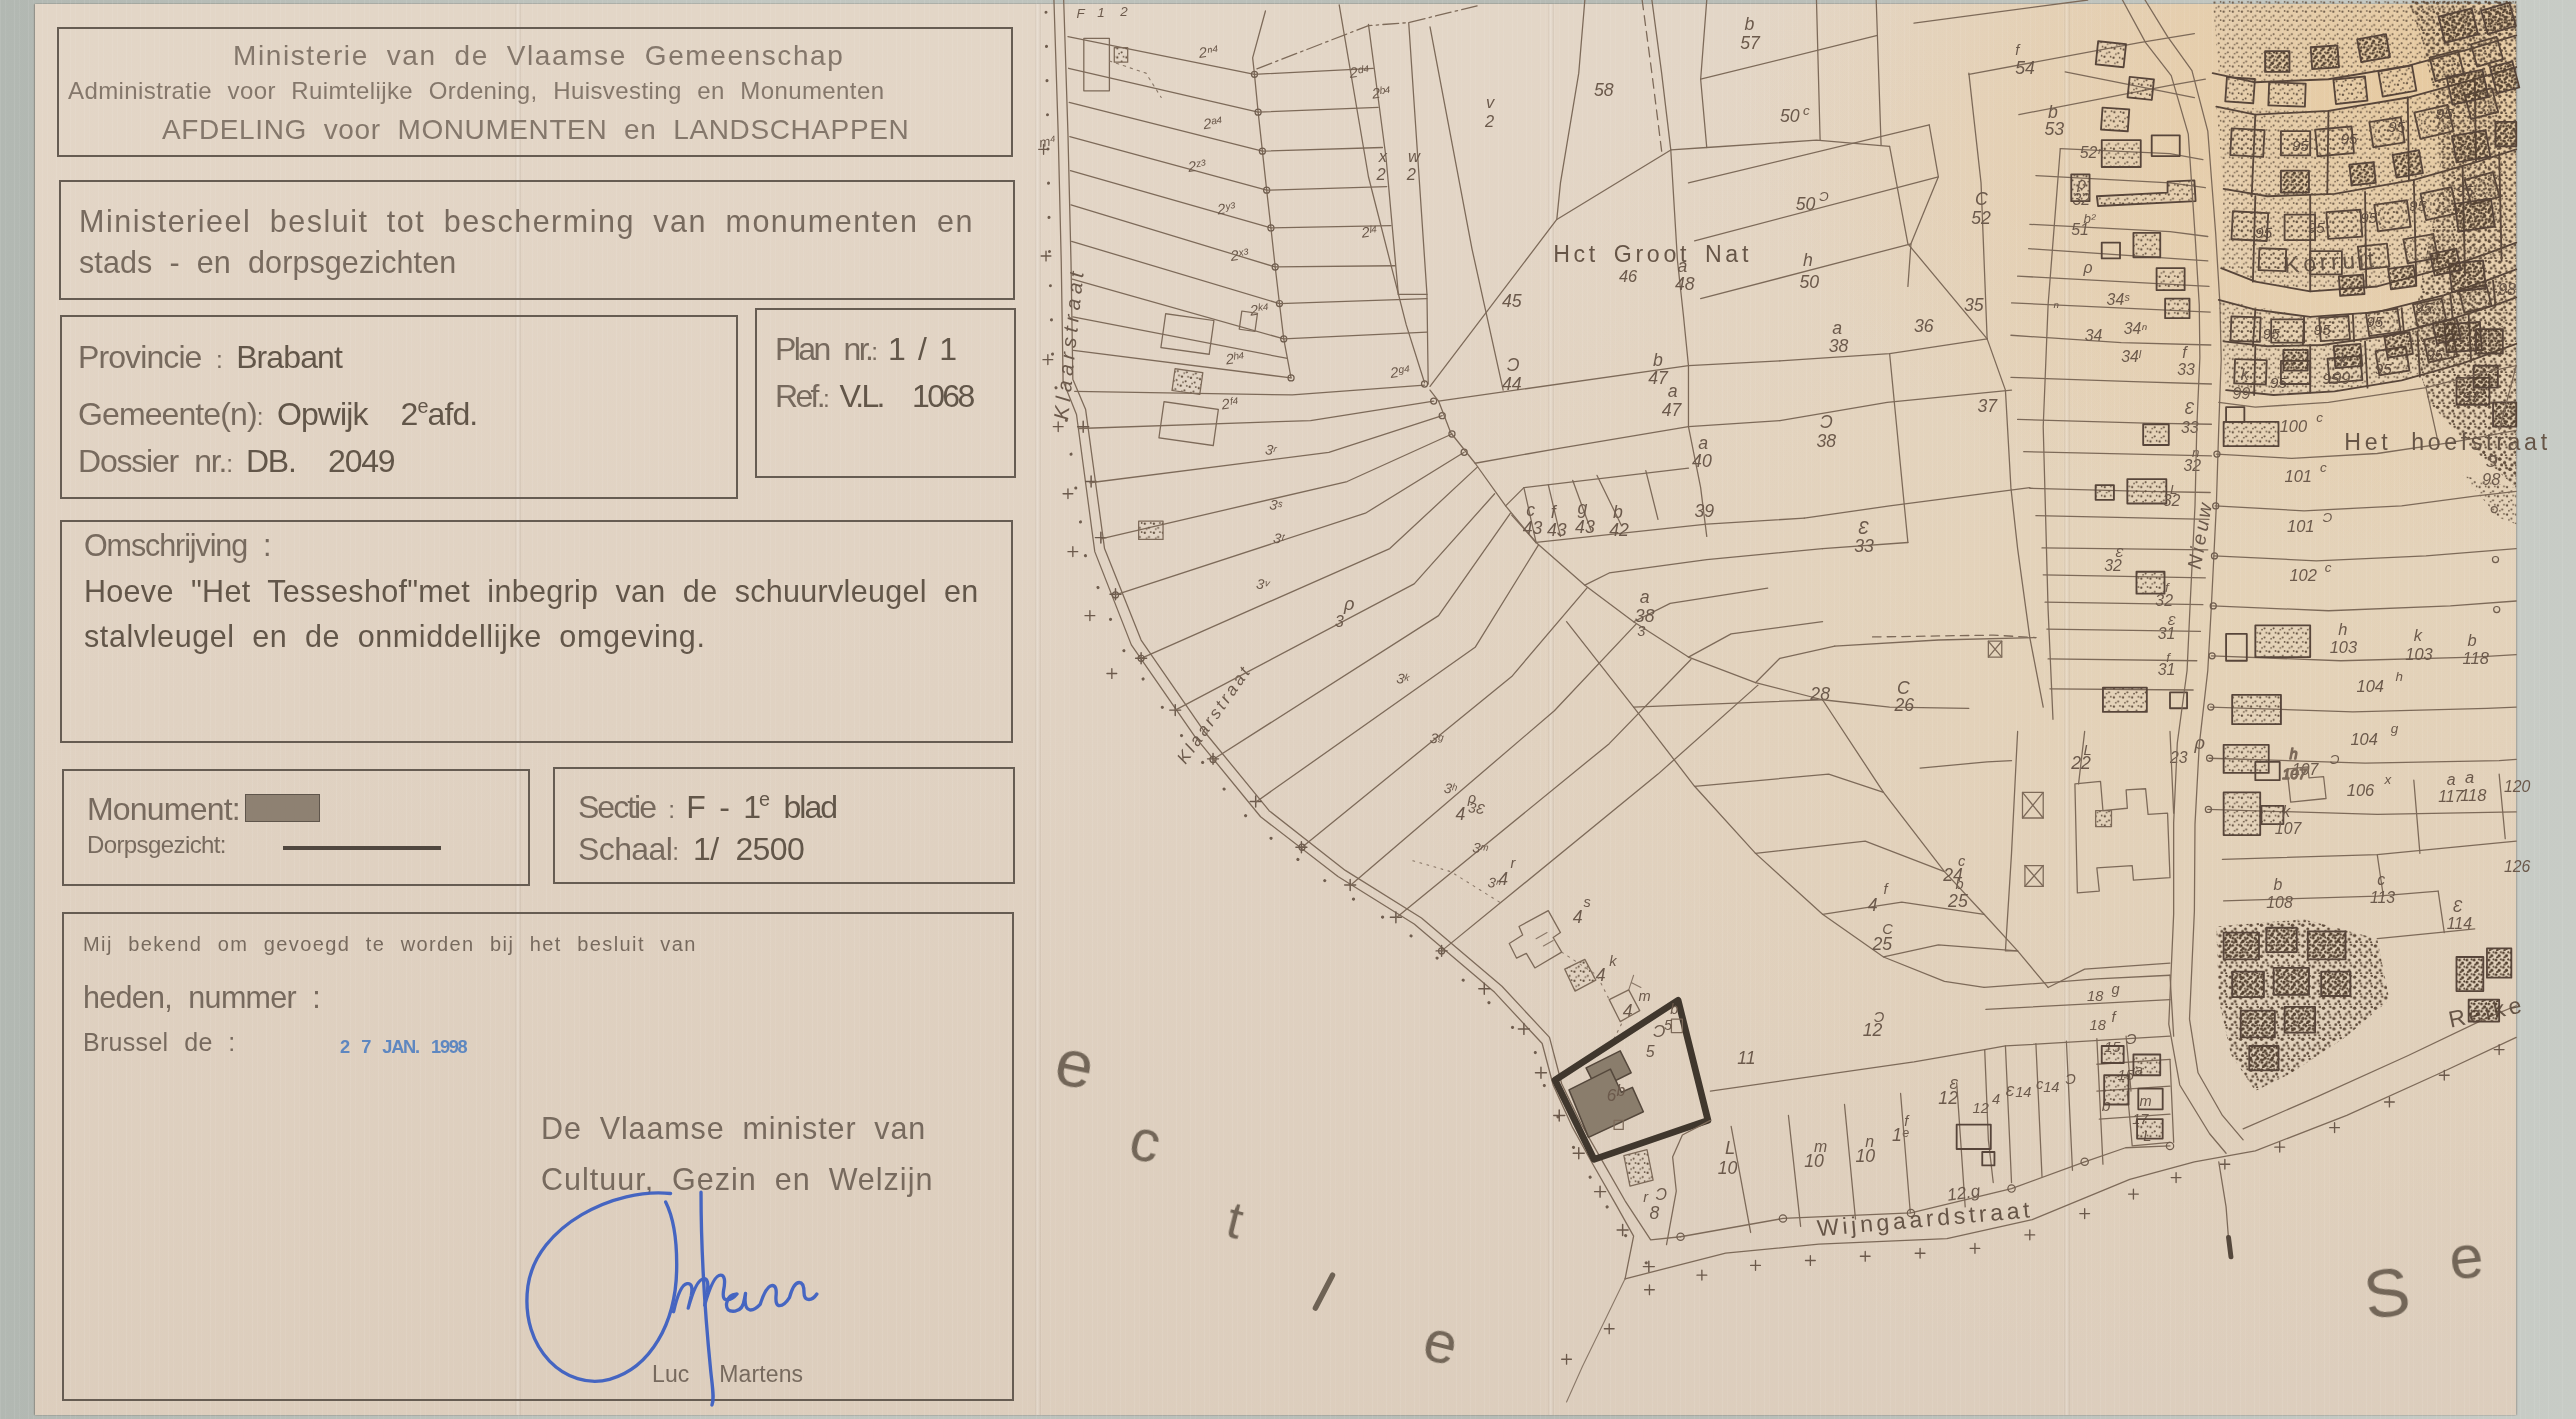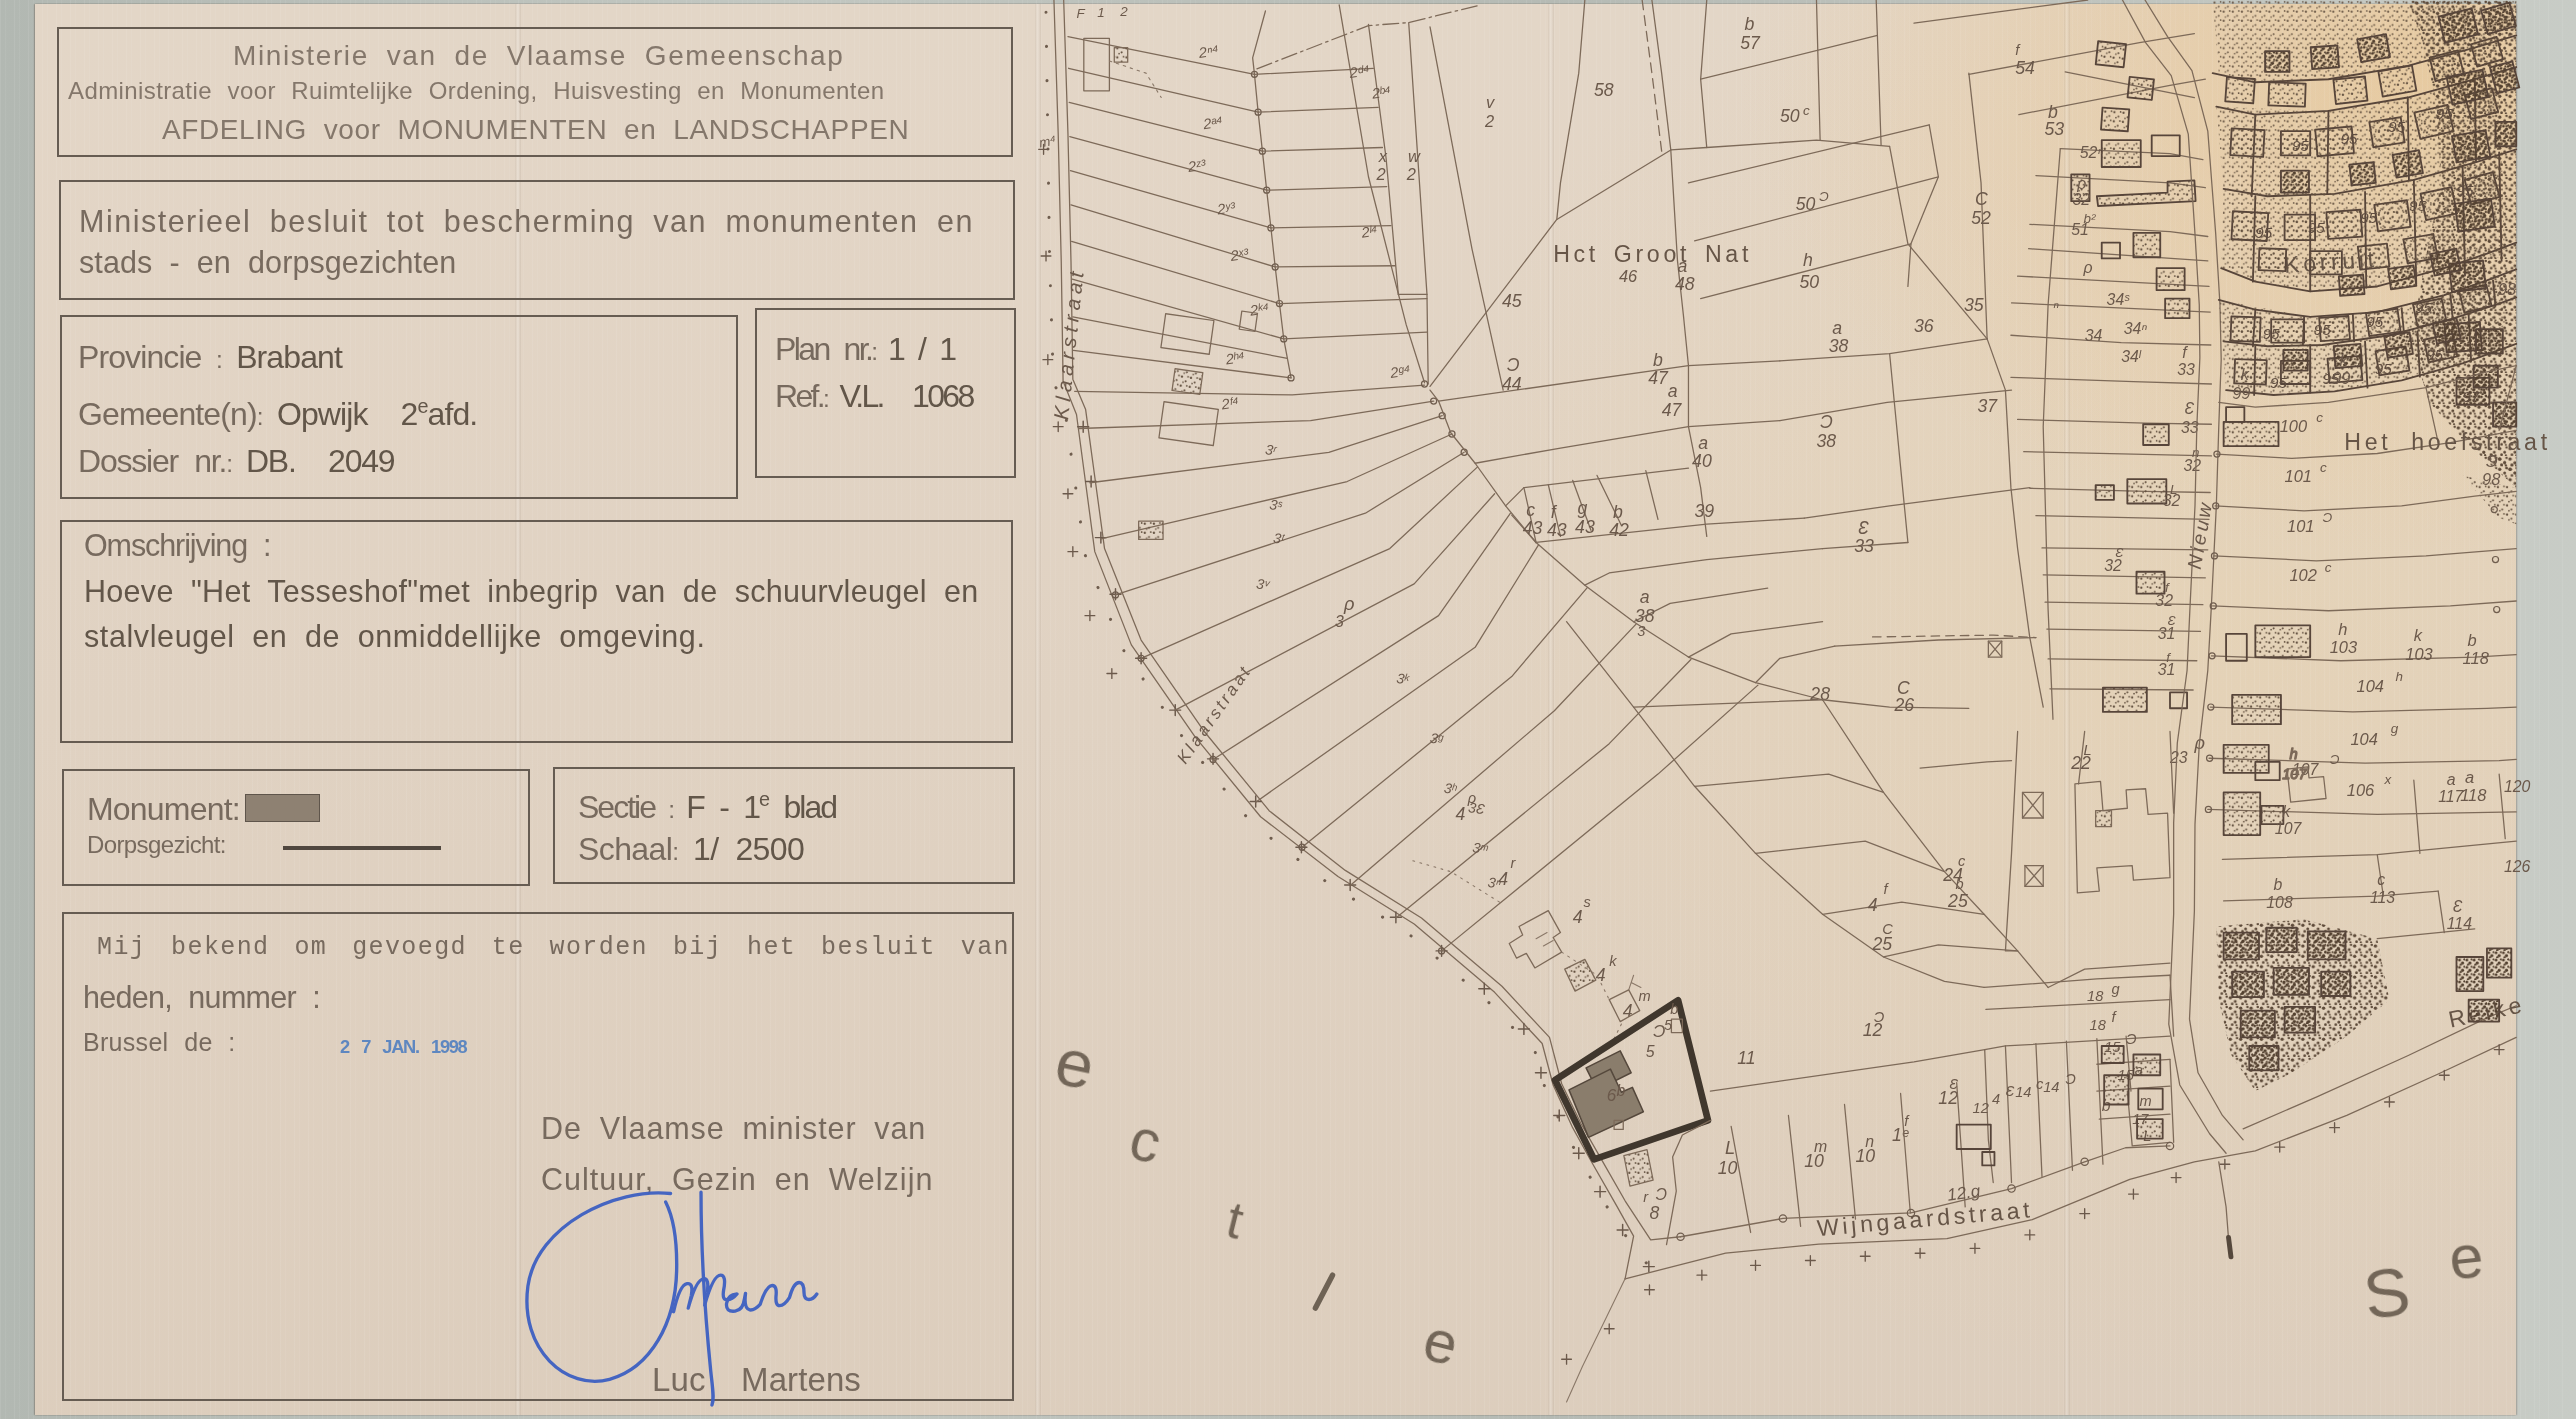--- a/index.html
+++ b/index.html
@@ -78,33 +78,33 @@
 <div style="position:absolute;left:283px;top:846px;width:158px;height:4.3px;background:#50473f;"></div>
 
 <div class="box" style="left:553px;top:767px;width:458px;height:113px;"></div>
 
 <div id="t16" class="t" style="left:578px;top:788px;font-size:32px;letter-spacing:-2px;">Sectie<span style="font-size:24.4px;"> : </span><span class="dk">F - 1<sup>e</sup> blad</span></div>
 
 <div id="t17" class="t" style="left:578px;top:831px;font-size:32px;letter-spacing:-0.6px;">Schaal<span style="font-size:24.4px;">: </span><span class="dk">1/ 2500</span></div>
 
 <div class="box" style="left:62px;top:912px;width:948px;height:485px;"></div>
 
-<div id="t18" class="t" style="left:97px;top:933px;font-size:25px;letter-spacing:1.4px;font-family:Liberation Mono, monospace;">Mij bekend om gevoegd te worden bij het besluit van</div>
+<div id="t18" class="t" style="left:83px;top:933px;font-size:20px;letter-spacing:1.4px;">Mij bekend om gevoegd te worden bij het besluit van</div>
 
 <div id="t19" class="t" style="left:83px;top:980px;font-size:30.5px;letter-spacing:-0.7px;">heden, nummer :</div>
 
 <div id="t20" class="t" style="left:83px;top:1028px;font-size:25px;letter-spacing:0.3px;">Brussel de :</div>
 
 <div id="t21" class="t" style="left:340px;top:1036px;font-size:18.3px;color:#5e87c0;font-weight:bold;letter-spacing:-1.3px;">2 7 JAN. 1998</div>
 
 <div id="t22" class="t" style="left:541px;top:1111px;font-size:30.5px;letter-spacing:0.9px;">De Vlaamse minister van</div>
 
 <div id="t23" class="t" style="left:541px;top:1162px;font-size:30.5px;letter-spacing:1px;">Cultuur, Gezin en Welzijn</div>
 
-<div id="t24" class="t" style="left:652px;top:1329px;font-size:33px;letter-spacing:0.1px;margin-top:32px;">Luc&nbsp; Martens</div>
+<div id="t24" class="t" style="left:652px;top:1329px;font-size:23px;letter-spacing:0.1px;margin-top:32px;">Luc&nbsp; Martens</div>
 
 <svg id="map" width="2576" height="1419" viewBox="0 0 4226 2328" style="position:absolute;left:0;top:0;" fill="none" stroke-linecap="round" stroke-linejoin="round">
 <defs>
 <pattern id="stip" width="15" height="15" patternUnits="userSpaceOnUse">
           <rect width="15" height="15" fill="none"></rect>
           <circle cx="3" cy="4" r="1.9" fill="#62503f"></circle>
           <circle cx="10" cy="11" r="1.7" fill="#62503f"></circle>
           <circle cx="13" cy="3" r="1.4" fill="#62503f"></circle>
           <circle cx="6" cy="13" r="1.3" fill="#62503f"></circle>
         </pattern>

